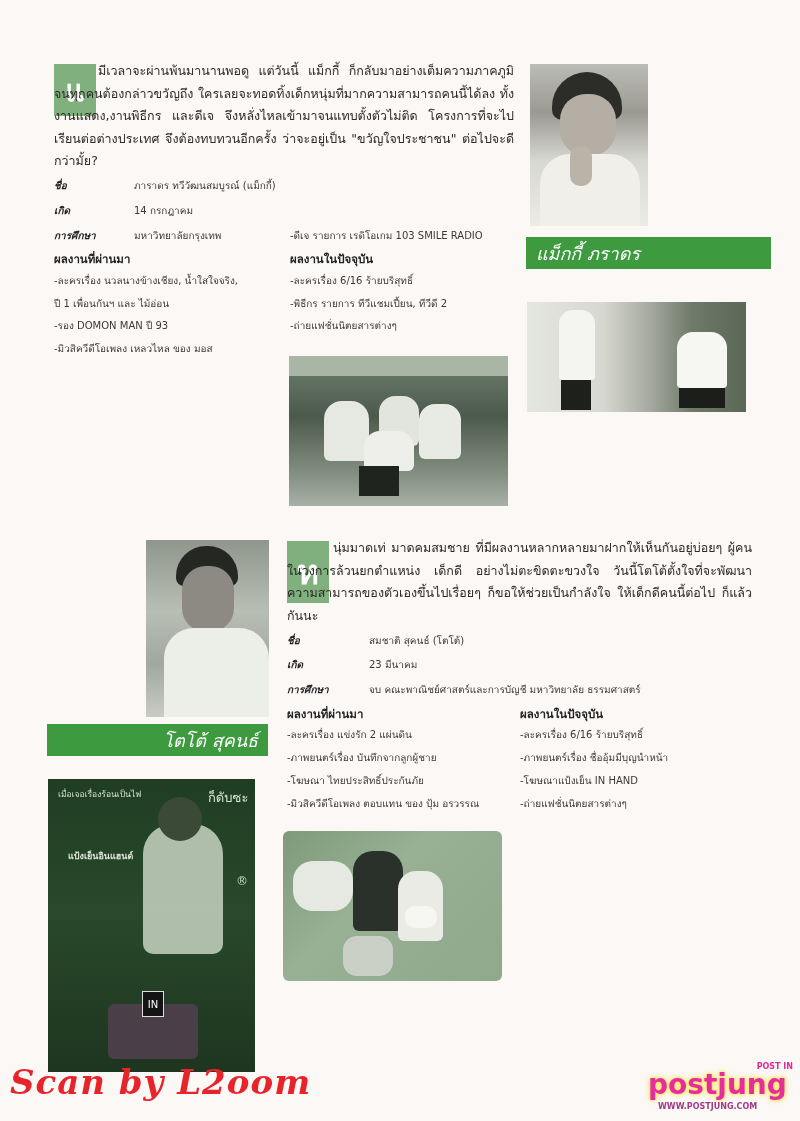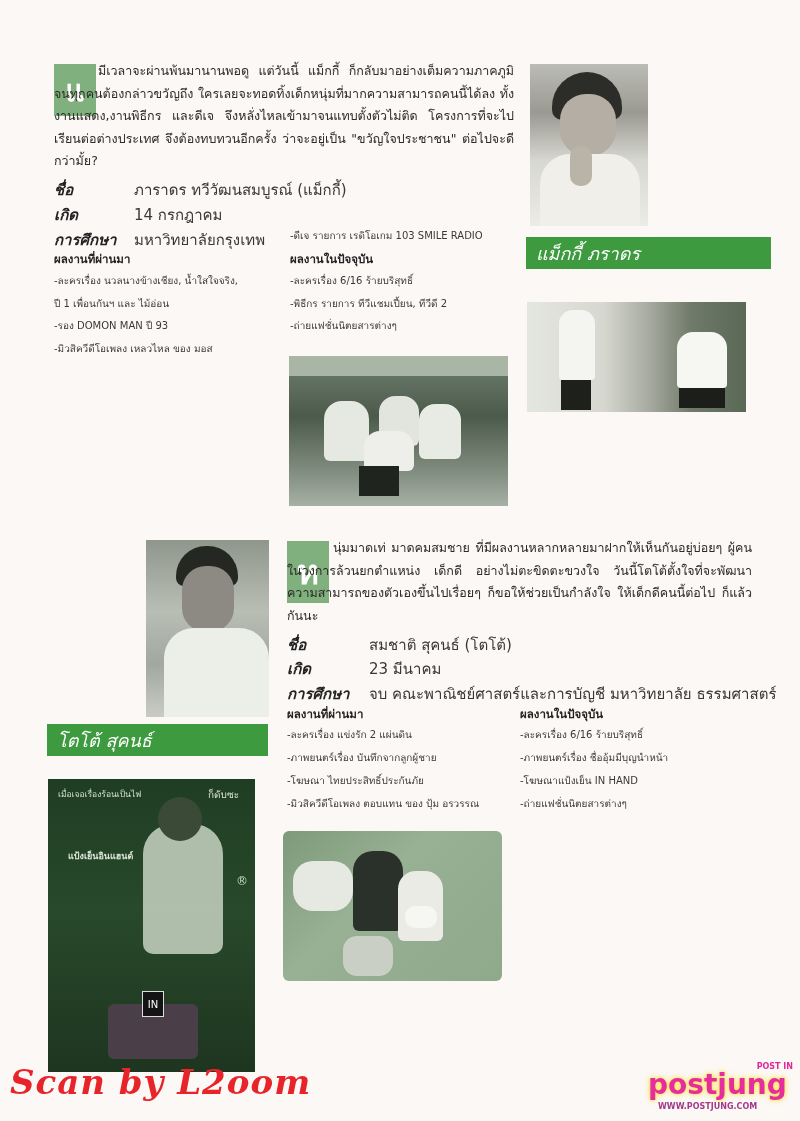--- a/index.html
+++ b/index.html
@@ -1,21 +1,21 @@
 <!DOCTYPE html>
 <html><head>
 <meta charset="utf-8">
 <style>
   * { box-sizing: border-box; margin: 0; padding: 0; }
   html, body { width: 800px; height: 1121px; background: #fbf8f6; overflow: hidden; }
   body { position: relative; font-family: "DejaVu Sans", sans-serif; color: #3a3533; }
   .abs { position: absolute; }
   .para { font-size: 12.5px; line-height: 22.5px; color: #2f2a28; text-align: justify; }
   .dropcap { background: #7fb07d; color: #fff; font-weight: bold; display: flex; align-items: center; justify-content: center; font-family: "DejaVu Serif", serif; }
-  .info-row { position: absolute; font-size: 15px; color: #3b3735; white-space: nowrap; }
+  .info-row { position: absolute; font-size: 10px; color: #3b3735; white-space: nowrap; }
   .info-label { font-weight: bold; font-style: italic; display: inline-block; color: #222; }
   .section-head { position: absolute; font-size: 11.5px; font-weight: bold; color: #222; white-space: nowrap; }
   .list-item { position: absolute; font-size: 10px; color: #3b3735; white-space: nowrap; }
   .name-banner { background: #3d9a3e; color: #fff; font-style: italic; font-size: 18px; display: flex; align-items: center; padding: 0 10px; }
   .photo { overflow: hidden; }
 </style>
 </head>
 <body>
 
 <div class="abs dropcap" style="left:54px;top:64px;width:42px;height:52px;font-size:30px;">แ</div>
@@ -72,21 +72,21 @@
   <div class="abs" style="left:34px;top:78px;width:30px;height:30px;background:#1e201c;"></div>
   <div class="abs" style="left:150px;top:30px;width:50px;height:56px;border-radius:16px 16px 4px 4px;background:#f6f7f2;"></div>
   <div class="abs" style="left:152px;top:86px;width:46px;height:20px;background:#1c1e1a;"></div>
 </div>
 
 <div class="abs photo" style="left:146px;top:540px;width:123px;height:177px;background:linear-gradient(180deg,#8f968b 0%,#b9beb4 40%,#a2a89e 70%,#c9ccc4 100%);">
   <div class="abs" style="left:30px;top:6px;width:62px;height:40px;border-radius:30px 30px 8px 8px;background:#252723;"></div>
   <div class="abs" style="left:36px;top:26px;width:52px;height:66px;border-radius:24px;background:#8c8a82;"></div>
   <div class="abs" style="left:18px;top:88px;width:105px;height:90px;border-radius:30px 30px 0 0;background:#eceee8;"></div>
 </div>
-<div class="abs name-banner" style="left:47px;top:724px;width:221px;height:32px;justify-content:flex-start;">
+<div class="abs name-banner" style="left:47px;top:724px;width:221px;height:32px;justify-content:flex-end;">
   <span>โตโต้ สุคนธ์</span>
 </div>
 
 <div class="abs dropcap" style="left:287px;top:541px;width:42px;height:62px;font-size:34px;">ห</div>
 <div class="abs para" style="left:287px;top:537px;width:465px;text-indent:46px;">
   <span>นุ่มมาดเท่ มาดคมสมชาย ที่มีผลงานหลากหลายมาฝากให้เห็นกันอยู่บ่อยๆ ผู้คนในวงการล้วนยกตำแหน่ง เด็กดี อย่างไม่ตะขิดตะขวงใจ วันนี้โตโต้ตั้งใจที่จะพัฒนาความสามารถของตัวเองขึ้นไปเรื่อยๆ ก็ขอให้ช่วยเป็นกำลังใจ ให้เด็กดีคนนี้ต่อไป ก็แล้วกันนะ</span>
 </div>
 
 <div class="info-row" style="left:287px;top:633px;">
   <span class="info-label" style="width:82px;">ชื่อ</span><span>สมชาติ สุคนธ์ (โตโต้)</span>
@@ -113,21 +113,21 @@
 <div class="abs photo" style="left:283px;top:831px;width:219px;height:150px;border-radius:6px;background:linear-gradient(135deg,#7e9a7a 0%,#98b094 40%,#8fa98b 100%);">
   <div class="abs" style="left:10px;top:30px;width:60px;height:50px;border-radius:20px;background:#e6e9e2;"></div>
   <div class="abs" style="left:70px;top:20px;width:50px;height:80px;border-radius:20px 20px 6px 6px;background:#2a302a;"></div>
   <div class="abs" style="left:115px;top:40px;width:45px;height:70px;border-radius:18px 18px 6px 6px;background:#e9ebe4;"></div>
   <div class="abs" style="left:122px;top:75px;width:32px;height:22px;border-radius:10px;background:#f6f7f3;"></div>
   <div class="abs" style="left:60px;top:105px;width:50px;height:40px;border-radius:14px;background:#c9cfc4;"></div>
 </div>
 
 <div class="abs" style="left:48px;top:779px;width:207px;height:293px;background:linear-gradient(180deg,#1f3d23 0%,#28492b 45%,#1e3520 100%);overflow:hidden;">
   <div class="abs" style="left:10px;top:8px;font-size:8.5px;color:#d8e6d4;white-space:nowrap;">เมื่อเจอเรื่องร้อนเป็นไฟ</div>
-  <div class="abs" style="left:160px;top:8px;font-size:10px;color:#d8e6d4;white-space:nowrap;">ก็ดับซะ</div>
+  <div class="abs" style="left:160px;top:8px;font-size:13px;color:#d8e6d4;white-space:nowrap;">ก็ดับซะ</div>
   <div class="abs" style="left:20px;top:70px;font-size:9px;font-weight:bold;color:#dfe9da;white-space:nowrap;">แป้งเย็นอินแฮนด์</div>
   <div class="abs" style="left:95px;top:45px;width:80px;height:130px;border-radius:30px 30px 10px 10px;background:#c7d3c2;opacity:0.85;"></div>
   <div class="abs" style="left:110px;top:18px;width:44px;height:44px;border-radius:22px;background:#3b4a37;"></div>
   <div class="abs" style="left:188px;top:95px;font-size:12px;color:#cfdccb;">®</div>
   <div class="abs" style="left:60px;top:225px;width:90px;height:55px;background:#4a3f48;border-radius:6px;"></div>
   <div class="abs" style="left:94px;top:212px;width:22px;height:26px;background:#141414;color:#fff;font-size:10px;font-weight:normal;display:flex;align-items:center;justify-content:center;border:1px solid #ddd;">IN</div>
 </div>
 
 <div class="abs" style="left:10px;top:1062px;font-family:'DejaVu Serif',serif;font-style:italic;font-weight:bold;font-size:34px;color:#e8242b;white-space:nowrap;letter-spacing:1px;">Scan by L2oom</div>
 

